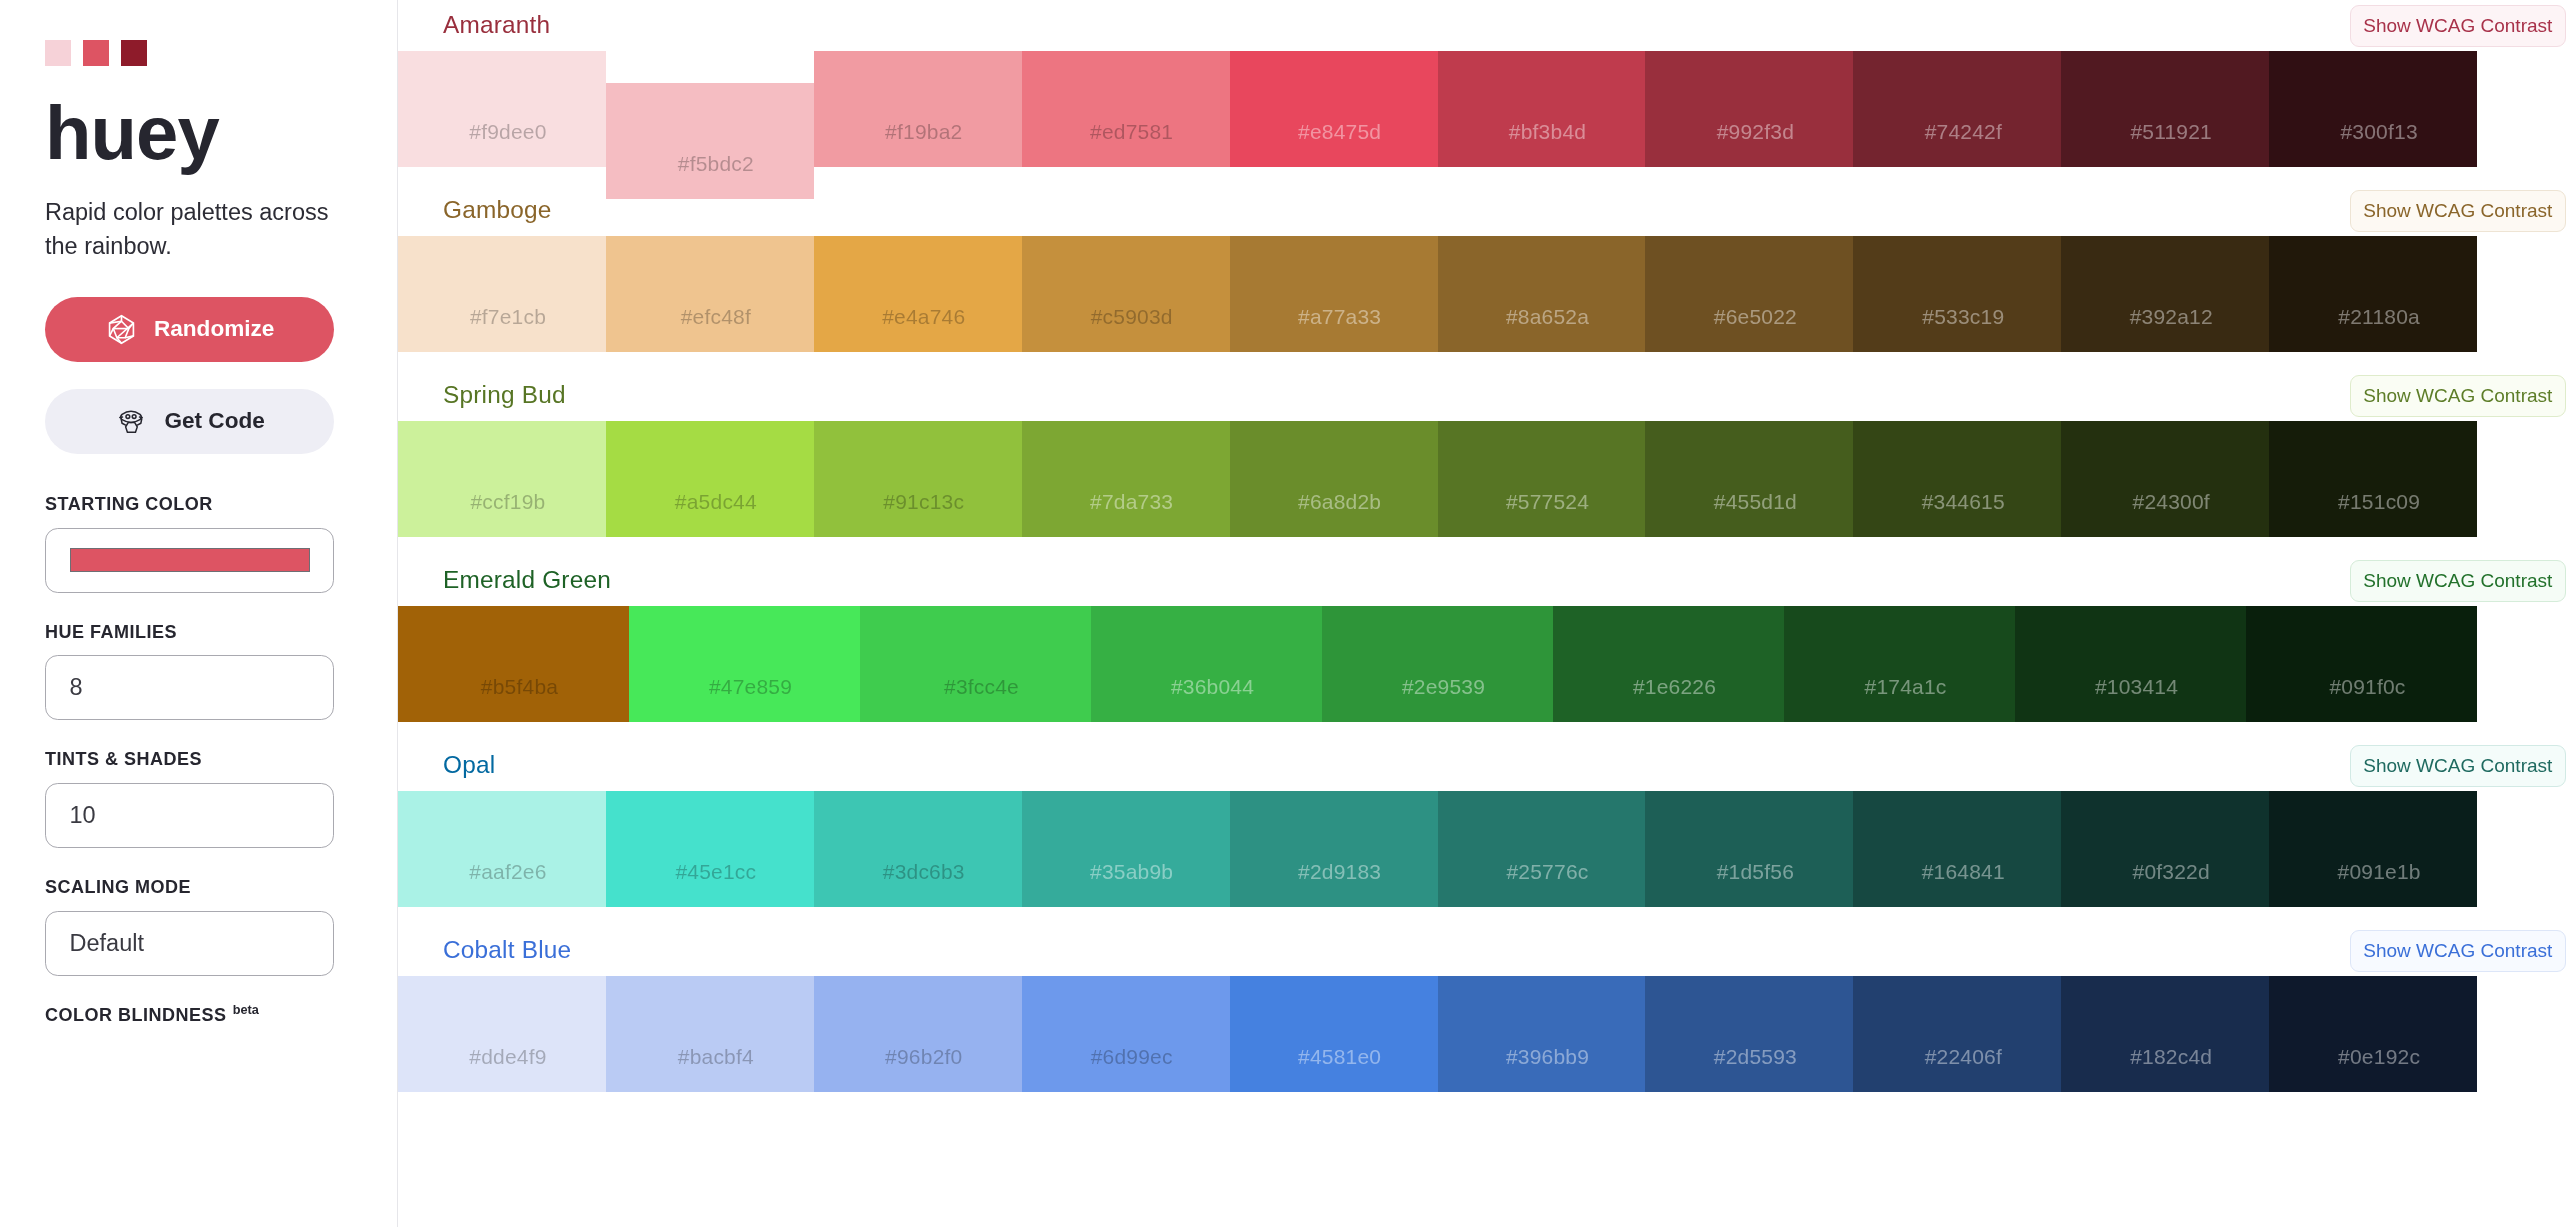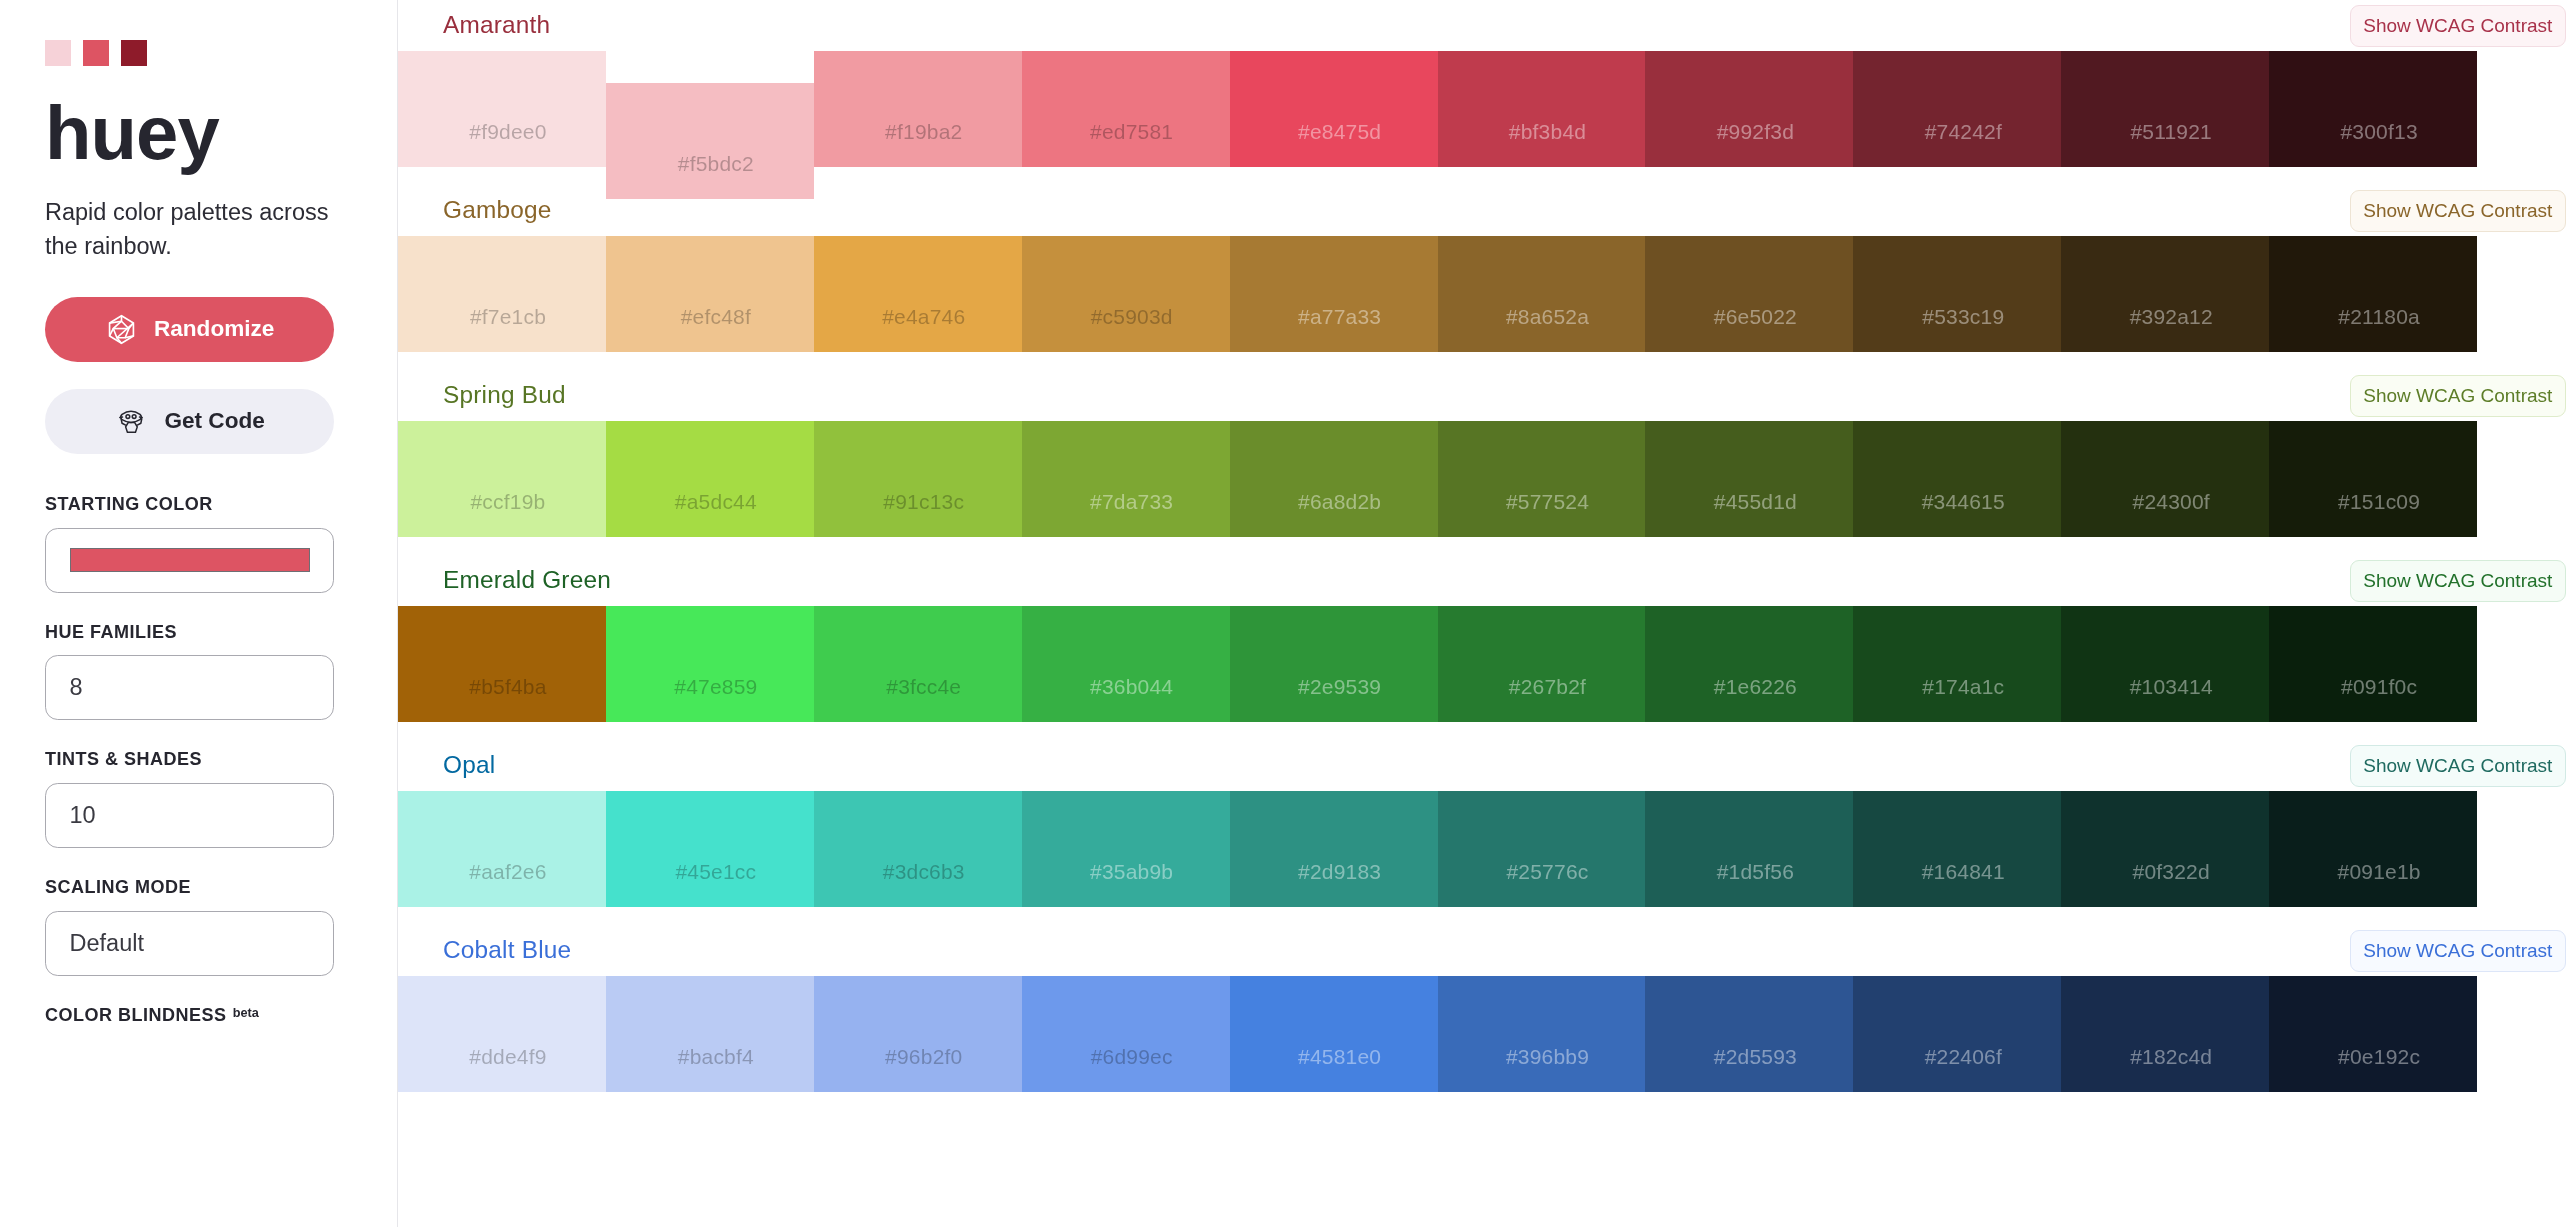--- a/index.html
+++ b/index.html
@@ -61,21 +61,21 @@
   .btn svg { display: block; }
 
   .field-label {
     font-size: 18px;
     font-weight: 700;
     letter-spacing: 0.5px;
     color: #26262f;
     text-transform: uppercase;
     margin-bottom: 12.7px;
     display: flex;
-    align-items: center;
+    align-items: flex-start;
     gap: 6.3px;
   }
   .beta-tag {
     font-size: 12.7px;
     font-weight: 700;
     letter-spacing: 0;
     text-transform: none;
     position: relative;
     top: -1.8px;
   }
@@ -365,23 +365,20 @@
             </div>
             <div class="swatch light" style="background: rgb(63, 204, 78);">
               <span class="swatch-label">#3fcc4e</span>
             </div>
             <div class="swatch" style="background: rgb(54, 176, 68);">
               <span class="swatch-label">#36b044</span>
             </div>
             <div class="swatch" style="background: rgb(46, 149, 57);">
               <span class="swatch-label">#2e9539</span>
             </div>
-            <div class="swatch" style="background: rgb(38, 123, 47);">
-              <span class="swatch-label">#267b2f</span>
-            </div>
             <div class="swatch" style="background: rgb(30, 98, 38);">
               <span class="swatch-label">#1e6226</span>
             </div>
             <div class="swatch" style="background: rgb(23, 74, 28);">
               <span class="swatch-label">#174a1c</span>
             </div>
             <div class="swatch" style="background: rgb(16, 52, 20);">
               <span class="swatch-label">#103414</span>
             </div>
             <div class="swatch" style="background: rgb(9, 31, 12);">

